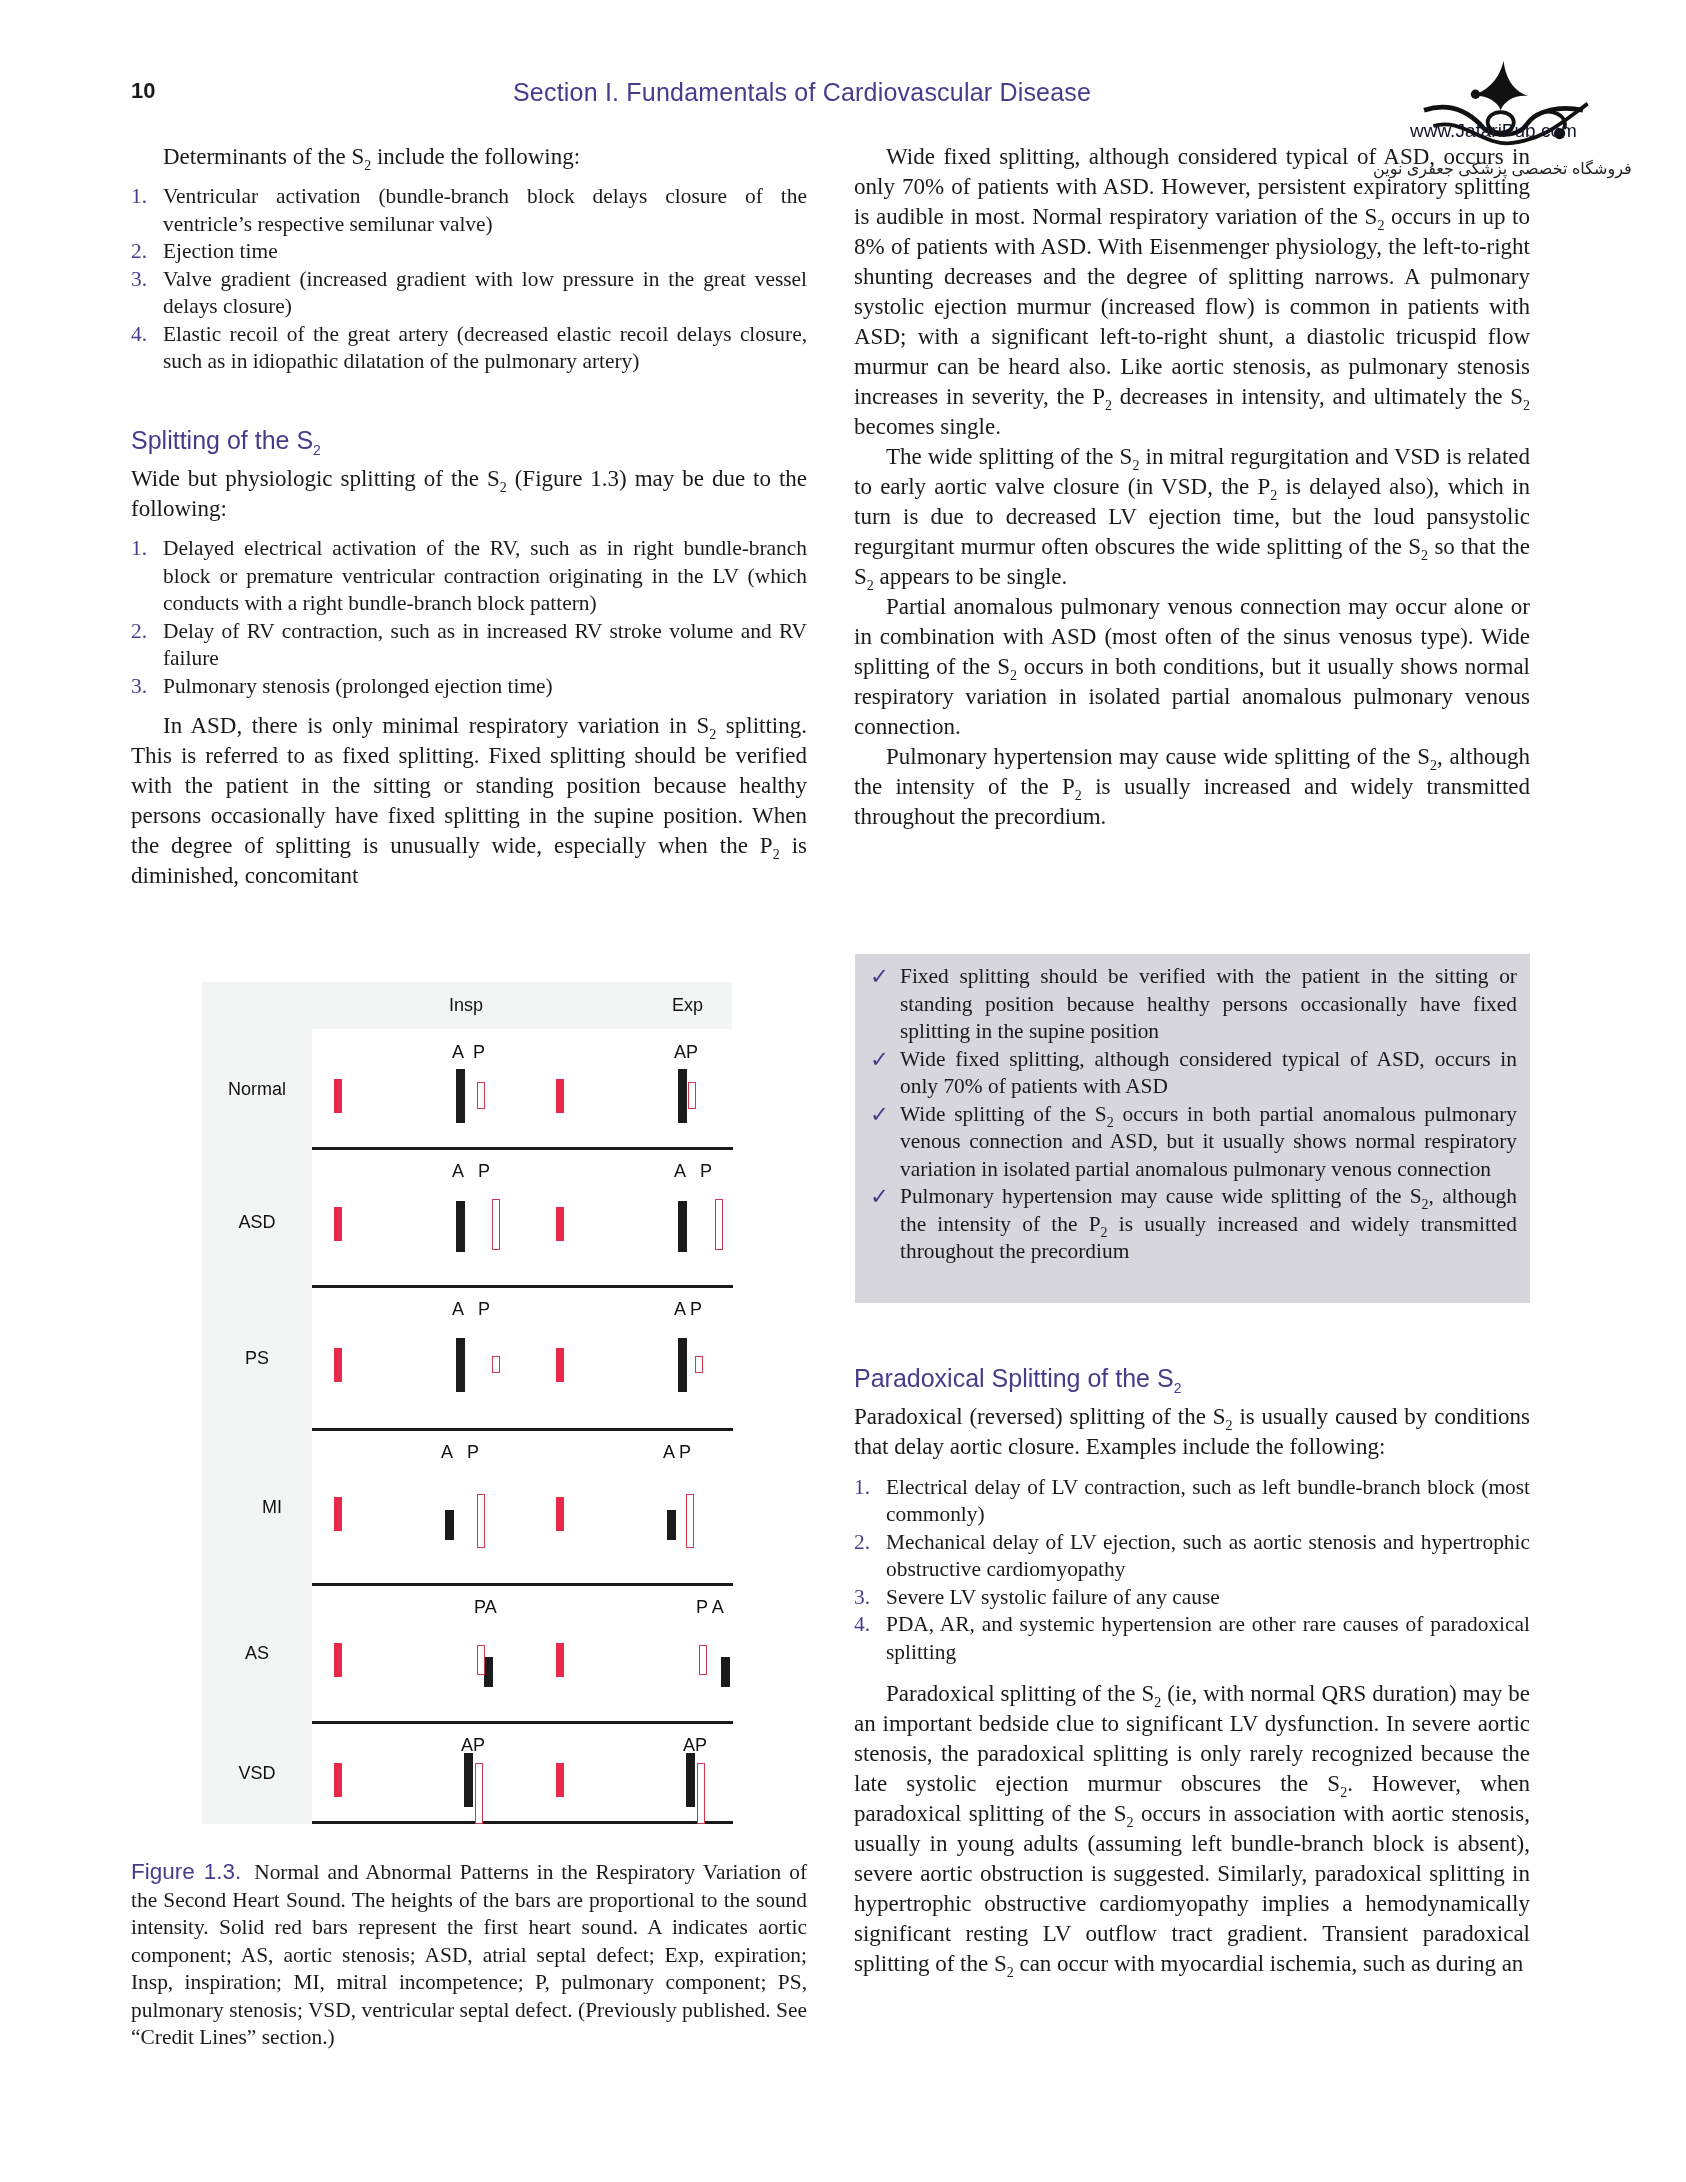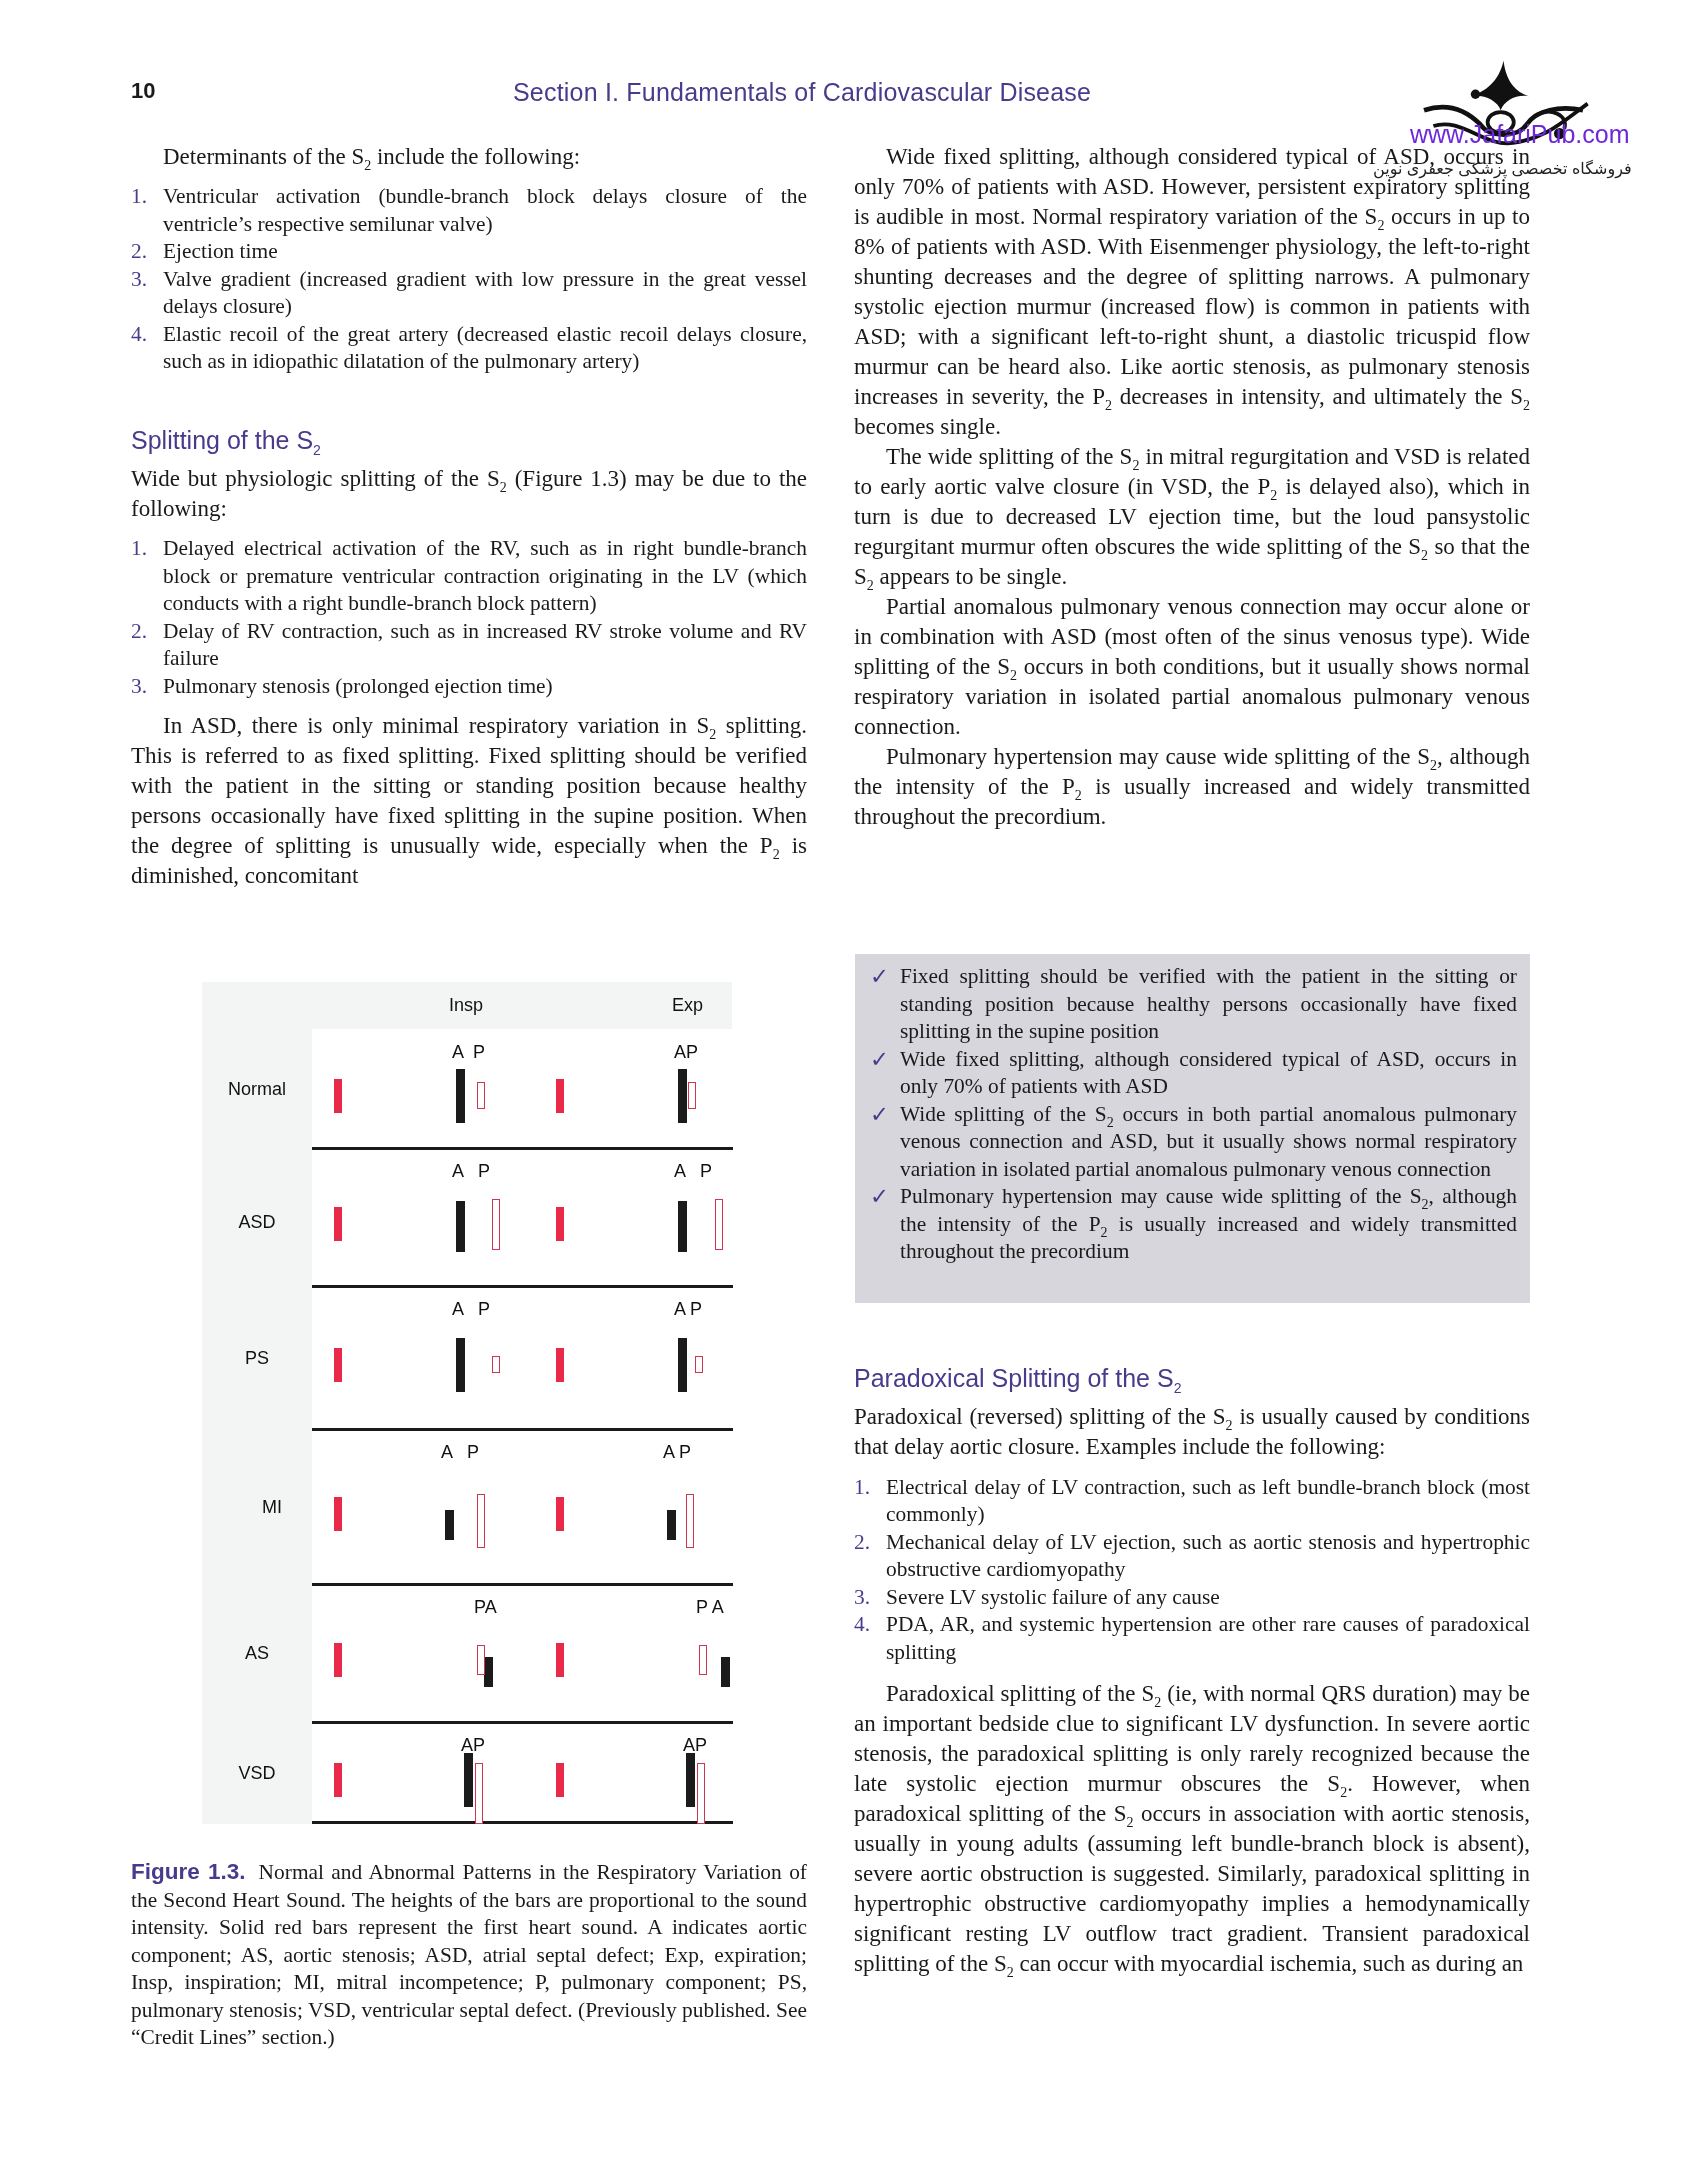--- a/index.html
+++ b/index.html
@@ -4,21 +4,21 @@
 <style>
   html, body { margin:0; padding:0; background:#ffffff; }
   body { width:1686px; height:2182px; position:relative; overflow:hidden; color:#1a1a1a;
          font-family:"Liberation Serif", "DejaVu Serif", serif; }
   .sans { font-family:"Liberation Sans", "DejaVu Sans", sans-serif; }
 
   #page-num { position:absolute; left:131px; top:78px; font-size:22px; font-weight:bold; }
   #running-head { position:absolute; left:513px; top:78px; font-size:25px; color:#4a3a8c; letter-spacing:0.2px; }
 
   #logo { position:absolute; left:1396px; top:26px; width:215px; height:159px; }
-  #logo-url { position:absolute; left:1410px; top:120px; font-size:25px; color:#6d28d9; }
+  #logo-url { position:absolute; left:1410px; top:120px; font-size:19px; color:#0f172a; }
   #logo-fa { position:absolute; left:1373px; top:159px; font-size:16px; color:#222; direction:rtl; }
 
   .col { position:absolute; font-size:23px; line-height:30px; text-align:justify; }
   #col-left { left:131px; top:142px; width:676px; }
   #col-right { left:854px; top:142px; width:676px; }
 
   p { margin:0; }
   .indent { text-indent:32px; }
   sub { font-size:14px; vertical-align:-5.6px; line-height:0; }
 
@@ -36,21 +36,21 @@
   .fig-txt { position:absolute; font-family:"Liberation Sans", "DejaVu Sans", sans-serif; font-size:18px; color:#111; }
   .fig-hdr { top:13px; }
   .row-line { position:absolute; left:110px; width:421px; height:2.8px; background:#1a1a1a; }
   .bar { position:absolute; box-sizing:border-box; }
   .bar.s1 { background:#e8294a; }
   .bar.a { background:#1b1b1b; }
   .bar.p { border:1.9px solid #d0374f; background:#fff; }
   .apl { position:absolute; font-family:"Liberation Sans","DejaVu Sans",sans-serif; font-size:18px; color:#111; }
 
   #caption { position:absolute; left:131px; top:1858px; width:676px; font-size:21.4px; line-height:27.5px; text-align:justify; }
-  #caption .fig-label { font-family:"Liberation Sans","DejaVu Sans",sans-serif; font-weight:bold; color:#4a3a8c; font-size:22.5px; margin-right:13px; }
+  #caption .fig-label { font-family:"Liberation Sans","DejaVu Sans",sans-serif; font-weight:normal; color:#4a3a8c; font-size:22.5px; margin-right:13px; }
 
   
   #keybox { position:absolute; left:855px; top:954px; width:675px; height:349px; background:#d6d6dc; }
   #keybox ul { list-style:none; margin:0; padding:9.4px 13px 0 15px; }
   #keybox li { position:relative; padding-left:30px; font-size:21.4px; line-height:27.5px; text-align:justify; }
   #keybox li .chk { position:absolute; left:0; top:0; color:#4a3a8c; font-family:"DejaVu Sans", sans-serif; font-size:22.5px; }
 </style>
 </head>
 <body>
 

